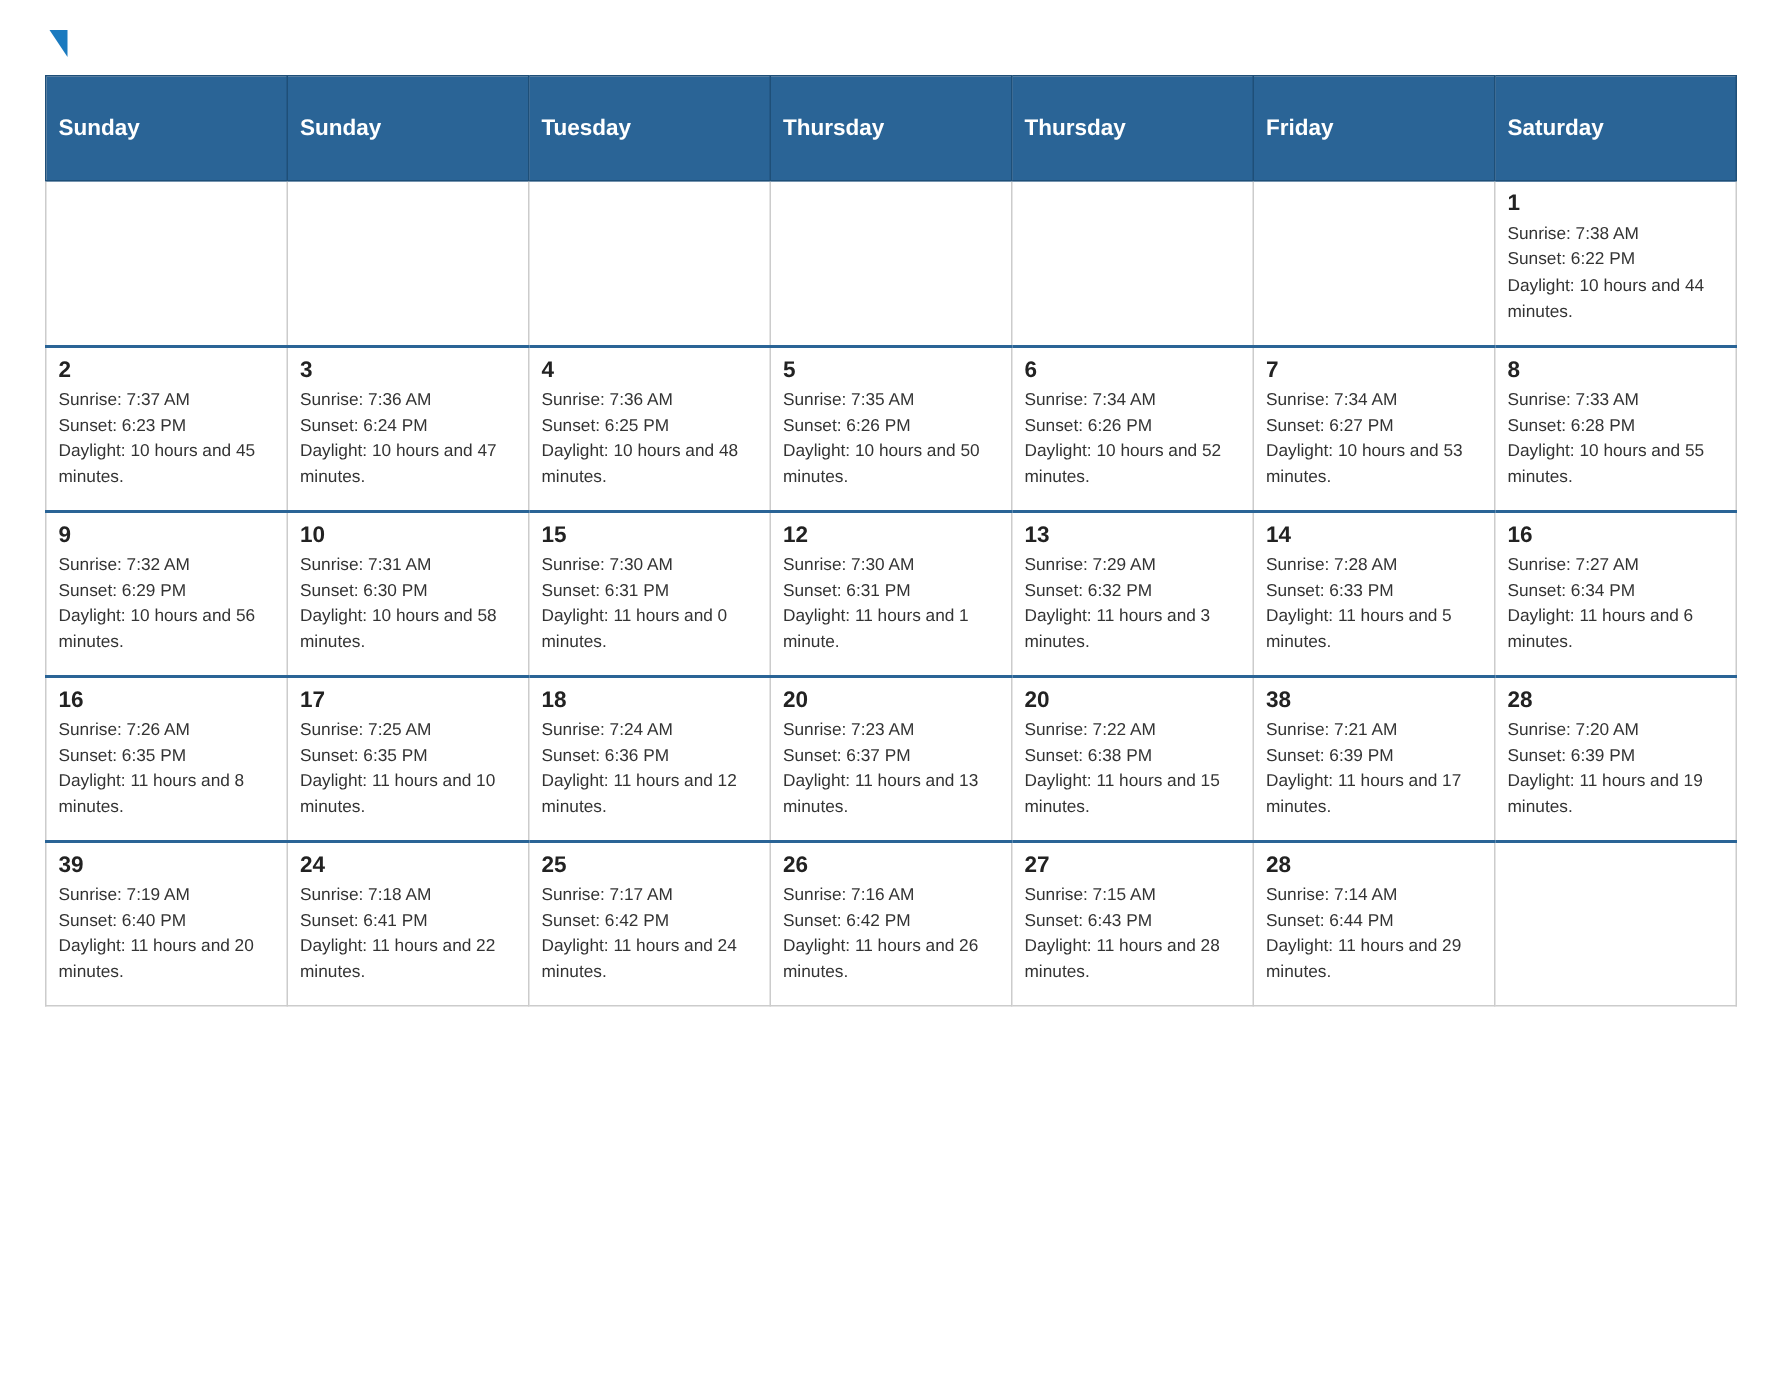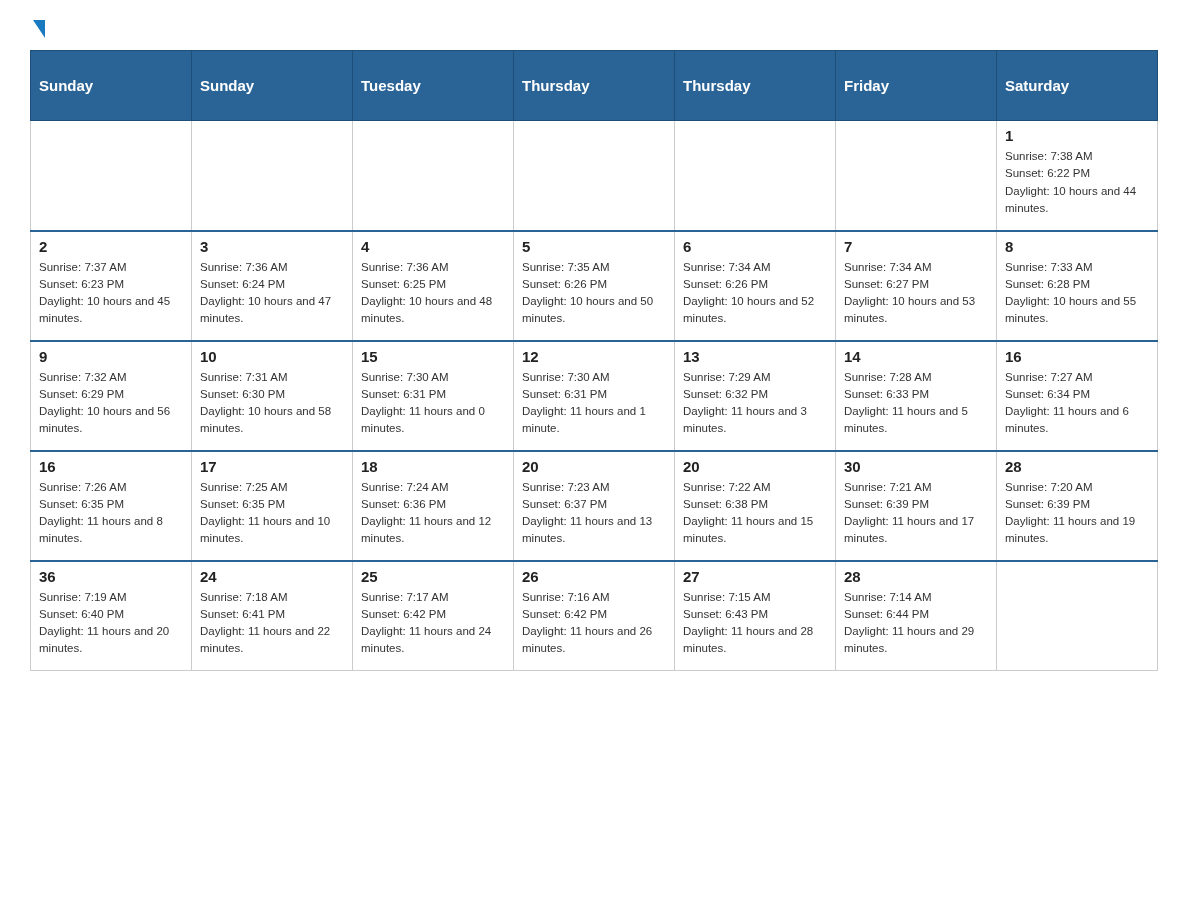--- a/index.html
+++ b/index.html
@@ -220,31 +220,31 @@
         </td>
         <td>
           <span class="day-num">20</span>
           <div class="day-info">Sunrise: 7:23 AM<br>Sunset: 6:37 PM<br>Daylight: 11 hours and 13 minutes.</div>
         </td>
         <td>
           <span class="day-num">20</span>
           <div class="day-info">Sunrise: 7:22 AM<br>Sunset: 6:38 PM<br>Daylight: 11 hours and 15 minutes.</div>
         </td>
         <td>
-          <span class="day-num">30</span>
+          <span class="day-num">38</span>
           <div class="day-info">Sunrise: 7:21 AM<br>Sunset: 6:39 PM<br>Daylight: 11 hours and 17 minutes.</div>
         </td>
         <td>
           <span class="day-num">28</span>
           <div class="day-info">Sunrise: 7:20 AM<br>Sunset: 6:39 PM<br>Daylight: 11 hours and 19 minutes.</div>
         </td>
       </tr>
       <tr class="week-row row-divider">
         <td>
-          <span class="day-num">36</span>
+          <span class="day-num">39</span>
           <div class="day-info">Sunrise: 7:19 AM<br>Sunset: 6:40 PM<br>Daylight: 11 hours and 20 minutes.</div>
         </td>
         <td>
           <span class="day-num">24</span>
           <div class="day-info">Sunrise: 7:18 AM<br>Sunset: 6:41 PM<br>Daylight: 11 hours and 22 minutes.</div>
         </td>
         <td>
           <span class="day-num">25</span>
           <div class="day-info">Sunrise: 7:17 AM<br>Sunset: 6:42 PM<br>Daylight: 11 hours and 24 minutes.</div>
         </td>

